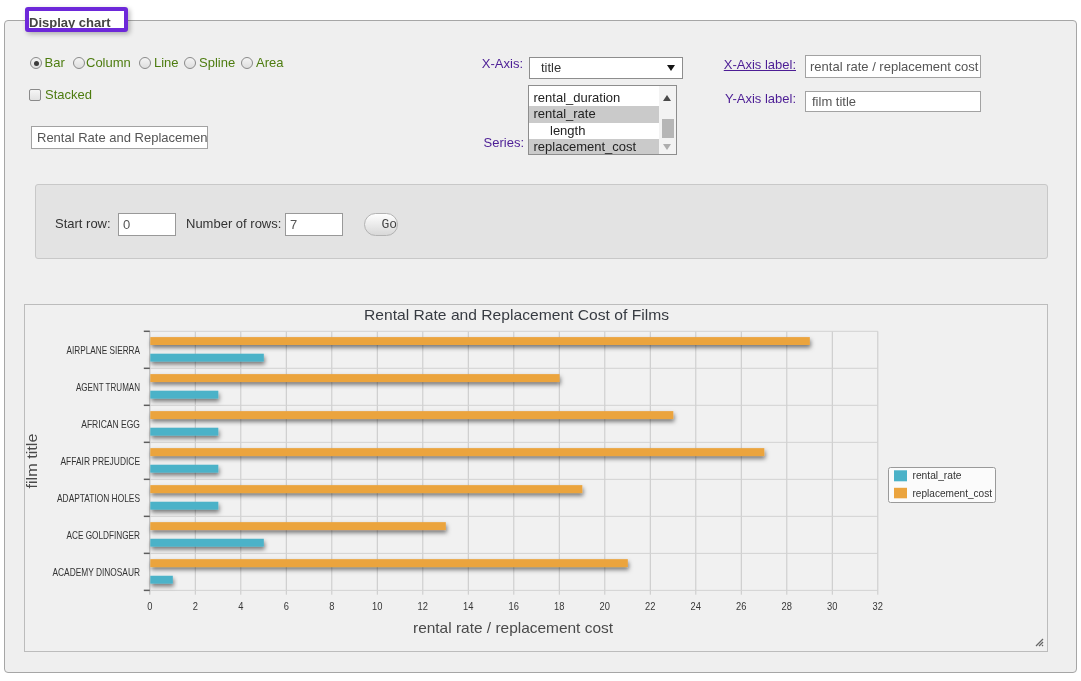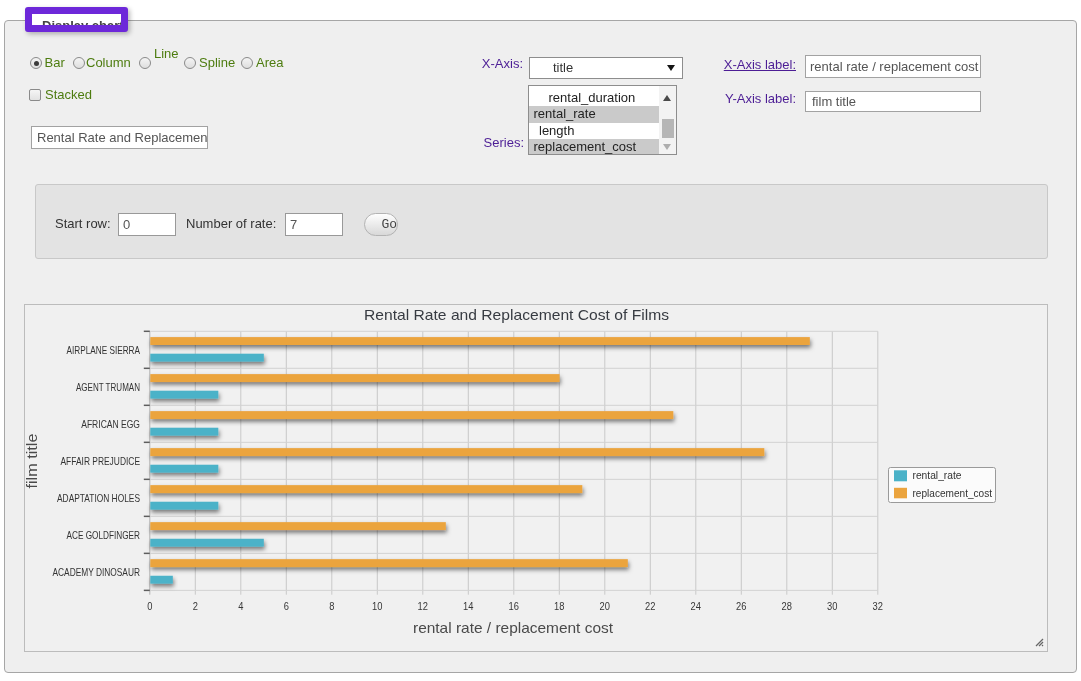--- a/index.html
+++ b/index.html
@@ -1,73 +1,73 @@
 <!DOCTYPE html>
 <html><head>
 <meta charset="utf-8">
 <style>
 html,body{margin:0;padding:0;background:#fff;width:1081px;height:681px;overflow:hidden;}
 *{box-sizing:border-box;font-family:"Liberation Sans",sans-serif;}
 .abs{position:absolute;}
 #fieldset{position:absolute;left:4px;top:20px;width:1073px;height:653px;background:#efefef;border:1px solid #a6a6a6;border-radius:4px;}
-#legend{position:absolute;left:25px;top:7px;width:103px;height:25px;background:#fff;border:7px solid #6d28d9;border-radius:3px;box-shadow:2px 2px 5px rgba(0,0,0,0.28);line-height:23px;padding-left:10px;font-size:13px;font-weight:bold;color:#444;white-space:nowrap;overflow:hidden;}
+#legend{position:absolute;left:25px;top:7px;width:103px;height:25px;background:#fff;border:4px solid #6d28d9;border-radius:3px;box-shadow:2px 2px 5px rgba(0,0,0,0.28);line-height:23px;font-size:13px;font-weight:bold;color:#444;white-space:nowrap;overflow:hidden;}
 .radio{position:absolute;width:12px;height:12px;border:1px solid #8a8a8a;border-radius:50%;background:linear-gradient(#f4f4f4,#dedede);}
 .radio.on::after{content:"";position:absolute;left:2.5px;top:2.5px;width:5px;height:5px;border-radius:50%;background:#3a3a3a;}
 .cb{position:absolute;width:12px;height:12px;border:1px solid #8a8a8a;background:linear-gradient(#f5f5f5,#e2e2e2);border-radius:2px;}
 .lbl{position:absolute;font-size:13px;line-height:15px;color:#4d7c0f;white-space:nowrap;}
 .inp{position:absolute;background:#fff;border:1px solid #a2a2a2;font-size:13px;color:#555;padding:0 0 0 5px;white-space:nowrap;overflow:hidden;}
 .rlbl{position:absolute;font-size:13px;line-height:15px;color:#4c1d95;white-space:nowrap;text-align:right;}
 </style>
 </head>
 <body>
 <div id="fieldset"></div>
 <div id="legend">Display chart</div>
 
 <div class="radio on" style="left:30px;top:57px;"></div>
 <div class="lbl" style="left:44.5px;top:55px;">Bar</div>
 <div class="radio" style="left:72.5px;top:57px;"></div>
 <div class="lbl" style="left:86px;top:55px;">Column</div>
 <div class="radio" style="left:139px;top:57px;"></div>
-<div class="lbl" style="left:154px;top:46px;">Line</div>
+<div class="lbl" style="left:154px;top:55px;">Line</div>
 <div class="radio" style="left:184px;top:57px;"></div>
 <div class="lbl" style="left:199px;top:55px;">Spline</div>
 <div class="radio" style="left:241px;top:57px;"></div>
 <div class="lbl" style="left:256px;top:55px;">Area</div>
 
 <div class="cb" style="left:29px;top:89px;"></div>
 <div class="lbl" style="left:45px;top:87px;">Stacked</div>
 
 <div class="inp" style="left:31px;top:126px;width:177px;height:23px;line-height:21px;">Rental Rate and Replacement Cost of Films</div>
 
 <div class="rlbl" style="left:423px;top:56px;width:100px;">X-Axis:</div>
-<div class="inp" style="left:529px;top:57px;width:154px;height:22px;line-height:20px;color:#333;border-color:#8d8d8d;padding-left:23px;">title</div>
+<div class="inp" style="left:529px;top:57px;width:154px;height:22px;line-height:20px;color:#333;border-color:#8d8d8d;padding-left:11px;">title</div>
 <div class="abs" style="left:667px;top:65px;width:0;height:0;border-left:4.5px solid transparent;border-right:4.5px solid transparent;border-top:6px solid #151515;"></div>
 
 <div class="rlbl" style="left:424px;top:135px;width:100px;">Series:</div>
 <div class="abs" style="left:528px;top:85px;width:149px;height:70px;background:#fff;border:1px solid #8d8d8d;overflow:hidden;">
-  <div class="abs" style="left:0;top:4.1px;width:130.4px;height:16.3px;font-size:13px;line-height:16.3px;color:#222;padding-left:4.5px;margin-left:15px;">rental_duration</div>
+  <div class="abs" style="left:0;top:4.1px;width:130.4px;height:16.3px;font-size:13px;line-height:16.3px;color:#222;padding-left:4.5px;">rental_duration</div>
   <div class="abs" style="left:0;top:20.4px;width:130.4px;height:16.3px;background:#cacaca;font-size:13px;line-height:16.3px;color:#222;padding-left:4.5px;">rental_rate</div>
-  <div class="abs" style="left:0;top:36.7px;width:130.4px;height:16.3px;font-size:13px;line-height:16.3px;color:#222;padding-left:10px;">length</div>
+  <div class="abs" style="left:0;top:36.7px;width:130.4px;height:16.3px;font-size:13px;line-height:16.3px;color:#222;padding-left:21px;">length</div>
   <div class="abs" style="left:0;top:53px;width:130.4px;height:16.3px;background:#cacaca;font-size:13px;line-height:16.3px;color:#222;padding-left:4.5px;">replacement_cost</div>
 
   <div class="abs" style="left:130.4px;top:0;width:16.6px;height:68px;background:#f3f3f3;"></div>
   <div class="abs" style="left:134px;top:8.5px;width:0;height:0;border-left:4.5px solid transparent;border-right:4.5px solid transparent;border-bottom:6.5px solid #4a4a4a;"></div>
   <div class="abs" style="left:133px;top:33.4px;width:11.5px;height:18.5px;background:#b6b6b6;"></div>
   <div class="abs" style="left:134px;top:57.5px;width:0;height:0;border-left:4.5px solid transparent;border-right:4.5px solid transparent;border-top:6.5px solid #aeaeae;"></div>
 </div>
 
 <div class="rlbl" style="left:696px;top:56.5px;width:100px;text-decoration:underline;">X-Axis label:</div>
 <div class="inp" style="left:805px;top:55px;width:176px;height:23px;line-height:21px;padding-left:4px;">rental rate / replacement cost</div>
 <div class="rlbl" style="left:696px;top:90.5px;width:100px;">Y-Axis label:</div>
 <div class="inp" style="left:805px;top:91px;width:176px;height:21px;line-height:19px;padding-left:6px;">film title</div>
 
 <div class="abs" style="left:35px;top:184px;width:1013px;height:75px;background:#e3e3e3;border:1px solid #c8c8c8;border-radius:3px;"></div>
 <div class="abs" style="left:55px;top:216px;font-size:13px;color:#333;">Start row:</div>
 <div class="inp" style="left:118px;top:213px;width:58px;height:23px;line-height:21px;border-color:#999;padding-left:4px;">0</div>
-<div class="abs" style="left:186px;top:216px;font-size:13px;color:#333;">Number of rate:</div>
+<div class="abs" style="left:186px;top:216px;font-size:13px;color:#333;">Number of rows:</div>
 <div class="inp" style="left:285px;top:213px;width:58px;height:23px;line-height:21px;border-color:#999;padding-left:4px;">7</div>
 <div class="abs" style="left:364px;top:213px;width:34px;height:23px;border:1px solid #b3b3b3;border-radius:11.5px;background:linear-gradient(#fefefe,#d8d8d8);text-align:right;line-height:21px;font-size:13px;color:#444;font-family:Liberation Mono, monospace;">Go</div>
 
 <svg class="abs" style="left:24px;top:304px;" width="1024" height="348" viewBox="0 0 1024 348">
   <rect x="0.5" y="0.5" width="1023" height="347" fill="#f0f0f0" stroke="#bcbcbc"></rect>
   <g id="grid">
       <rect x="125.8" y="27.3" width="728" height="259.07" fill="#f1f1f1"></rect>
       <line x1="125.8" y1="27.3" x2="125.8" y2="290.7" stroke="#b3b3b3" stroke-width="1"></line>
       <text x="125.8" y="306.3" font-size="11.5" fill="#373737" text-anchor="middle" textLength="5.2" lengthAdjust="spacingAndGlyphs">0</text>
       <line x1="171.3" y1="27.3" x2="171.3" y2="290.7" stroke="#c9c9c9" stroke-width="1"></line>

